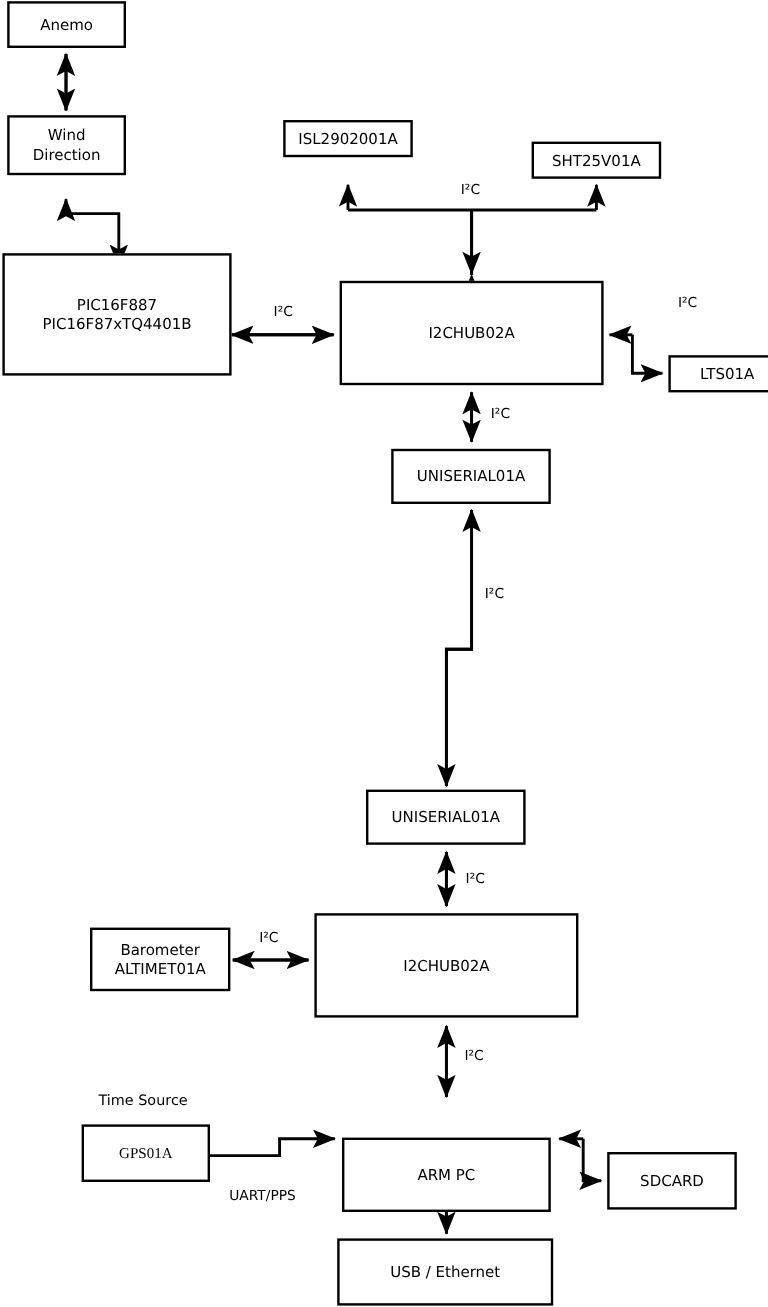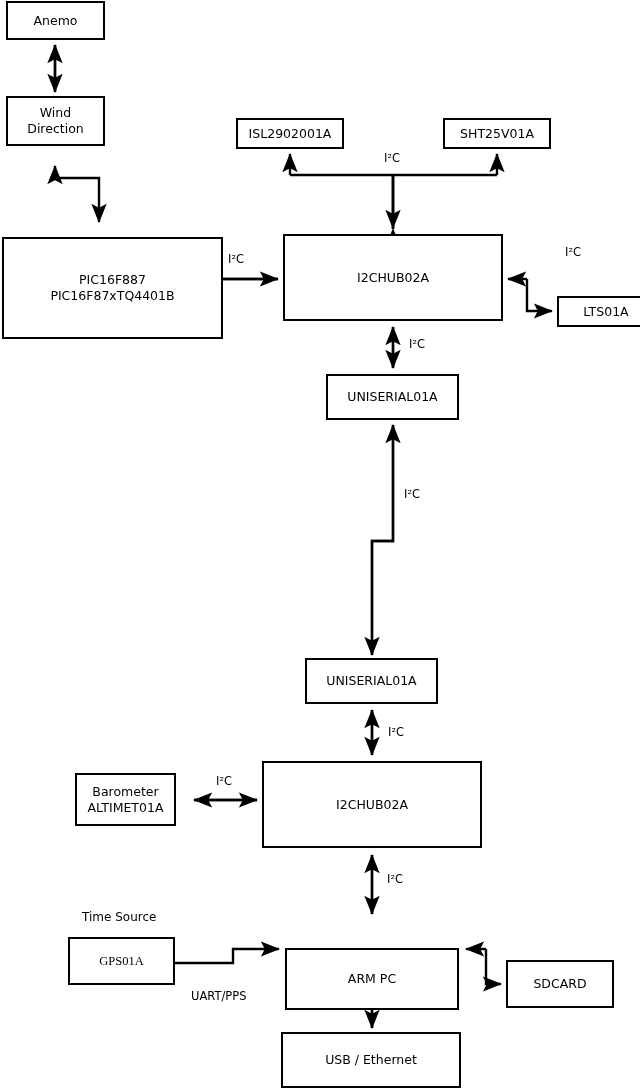--- a/index.html
+++ b/index.html
@@ -138,36 +138,36 @@
       <line x1="372" y1="1028" x2="372" y2="988" stroke="#000" stroke-width="2.4" marker-end="url(#arrow)"></line>
       <line x1="372" y1="988" x2="372" y2="1028" stroke="#000" stroke-width="2.4" marker-end="url(#arrow)"></line>
     </g>
   </svg>
 
   <div class="node" style="left:6px; top:1px; width:99px; height:39px;">Anemo</div>
 
   <div class="node" style="left:6px; top:96px; width:99px; height:50px;">Wind
 Direction</div>
 
-  <div class="node" style="left:2px; top:237px; width:221px; height:102px;">PIC16F887
+  <div class="node" style="left:2px; top:211px; width:191px; height:102px;">PIC16F887
 PIC16F87xTQ4401B</div>
 
-  <div class="node" style="left:236px; top:118px; width:108px; height:31px;">ISL2902001A</div>
+  <div class="node" style="left:236px; top:100px; width:108px; height:31px;">ISL2902001A</div>
 
   <div class="node" style="left:443px; top:118px; width:108px; height:31px;">SHT25V01A</div>
 
   <div class="node" style="left:283px; top:234px; width:220px; height:87px;">I2CHUB02A</div>
 
   <div class="node" style="left:557px; top:296px; width:98px; height:31px;">LTS01A</div>
 
   <div class="node" style="left:326px; top:374px; width:133px; height:46px;">UNISERIAL01A</div>
 
   <div class="node" style="left:305px; top:658px; width:133px; height:46px;">UNISERIAL01A</div>
 
-  <div class="node" style="left:75px; top:773px; width:101px; height:53px;">Barometer
+  <div class="node" style="left:75px; top:773px; width:117px; height:53px;">Barometer
 ALTIMET01A</div>
 
   <div class="node" style="left:262px; top:761px; width:220px; height:87px;">I2CHUB02A</div>
 
   <div class="node" style="left:68px; top:937px; width:107px; height:48px;font-family:Liberation Serif, serif;">GPS01A</div>
 
   <div class="node" style="left:285px; top:948px; width:174px; height:62px;">ARM PC</div>
 
   <div class="node" style="left:281px; top:1032px; width:180px; height:56px;">USB / Ethernet</div>
 

